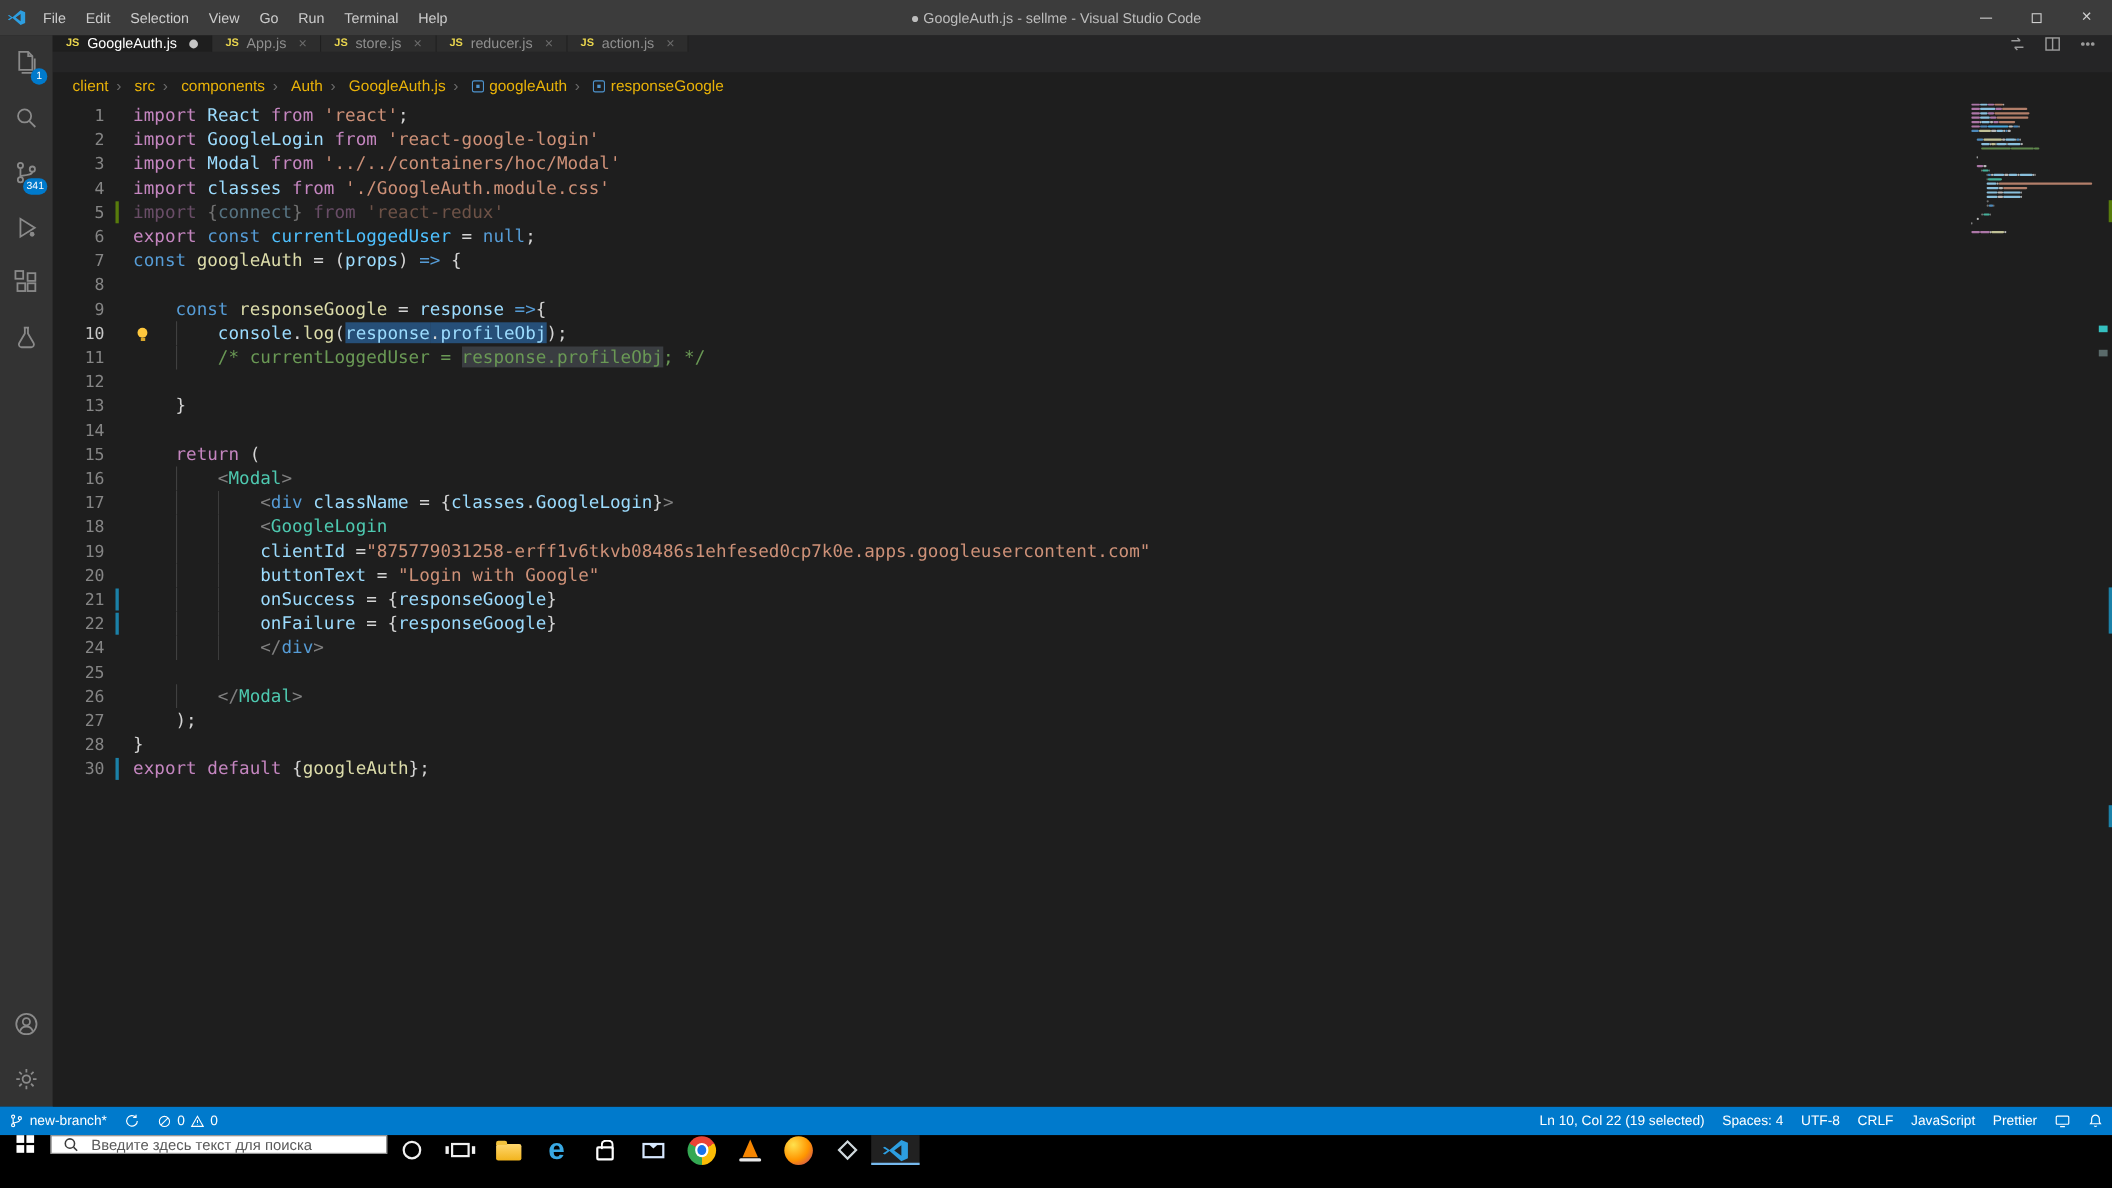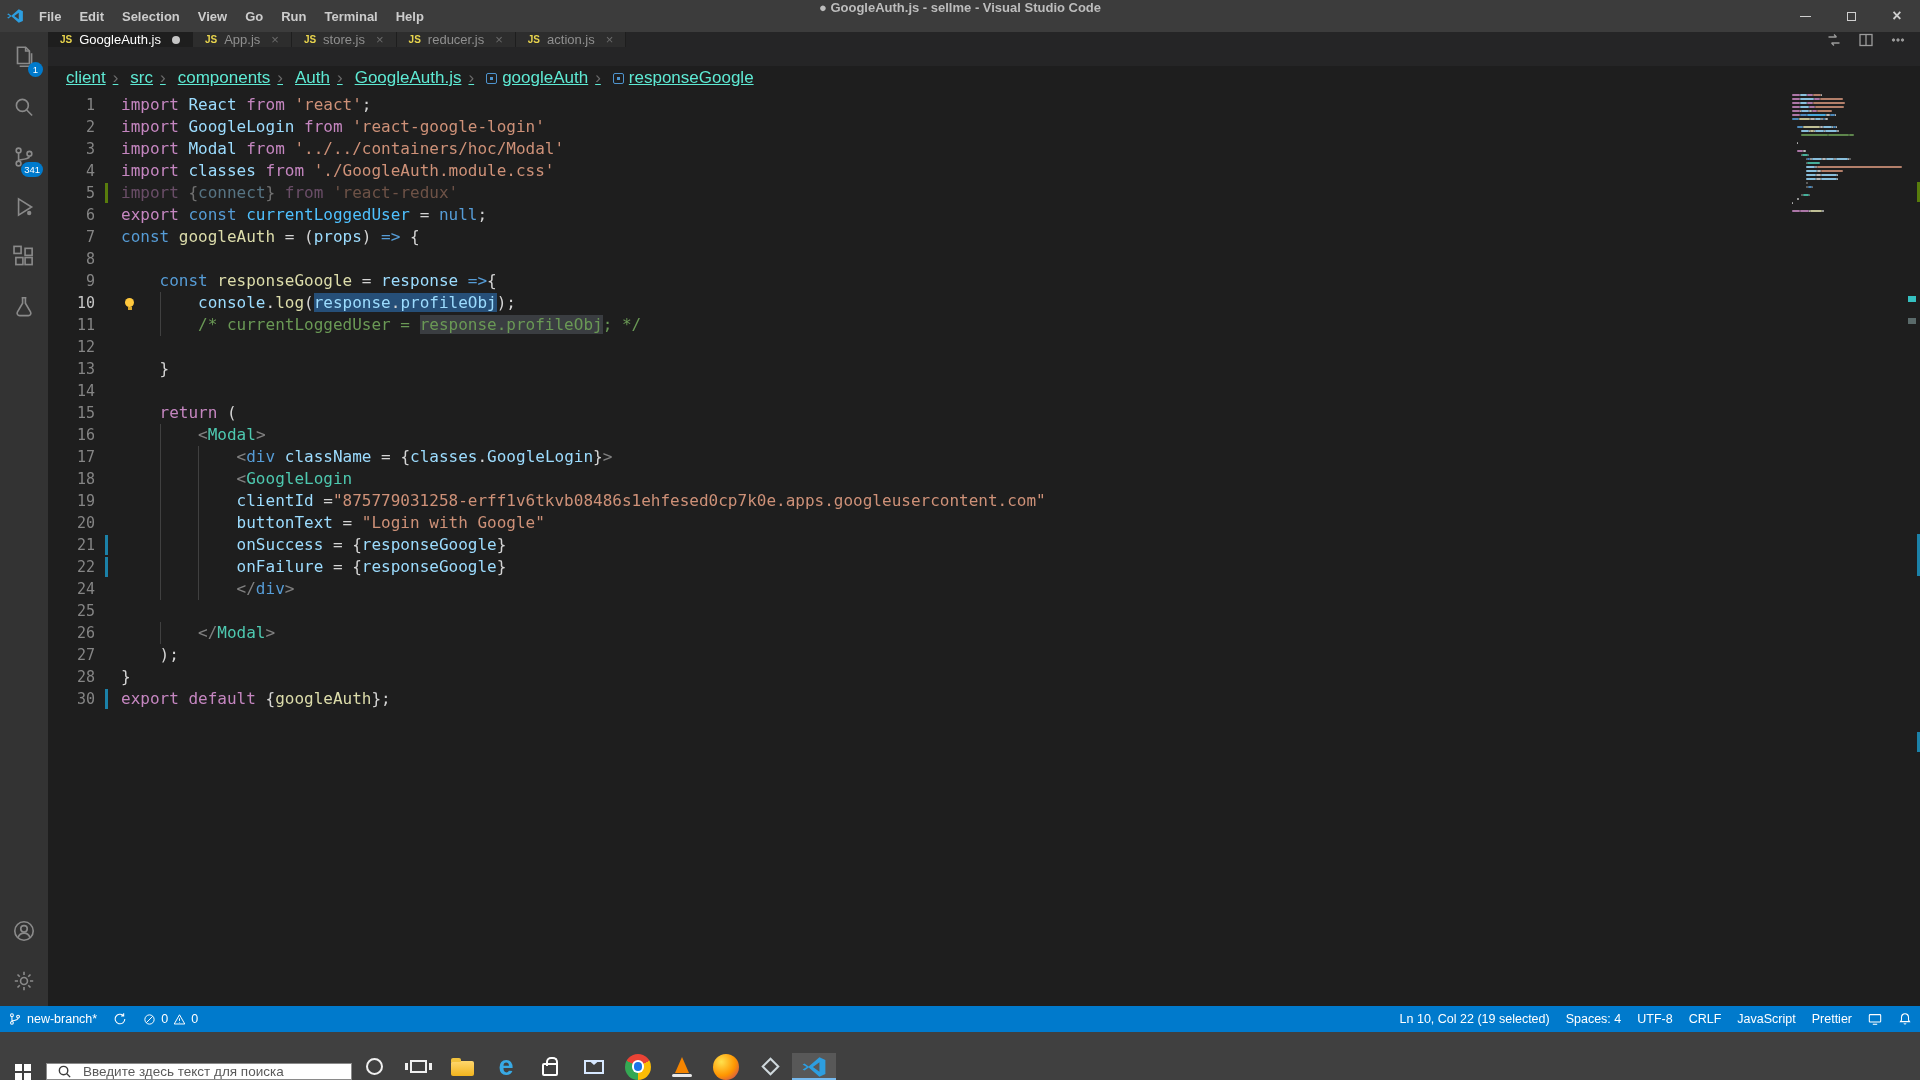--- a/index.html
+++ b/index.html
@@ -1,21 +1,21 @@
 <!DOCTYPE html>
 <html style="--tk-k: #c586c0; --tk-b: #569cd6; --tk-v: #9cdcfe; --tk-V: #4fc1ff; --tk-s: #ce9178; --tk-f: #dcdcaa; --tk-c: #6a9955; --tk-t: #4ec9b0; --tk-p: #d4d4d4; --tk-a: #808080; --c-accent: #007acc; --c-selection: #264f78; --c-match: #3a3d41; --c-gut_mod: #1b81a8; --c-gut_add: #587c0c;"><head>
 <meta charset="utf-8">
 <style>
   * { margin:0; padding:0; box-sizing:border-box; }
   html,body { width:1920px; height:1080px; overflow:hidden; background:#1e1e1e;
     font-family:"Liberation Sans","DejaVu Sans",sans-serif; }
   .window { width:1920px; height:1080px; display:flex; flex-direction:column; }
 
   
-  .titlebar { height:32px; background:#3c3c3c; display:flex; position:relative; flex:0 0 32px;font-weight:bold; }
+  .titlebar { height:32px; background:#3c3c3c; display:flex; align-items:center; position:relative; flex:0 0 32px; }
   .app-logo { width:30px; display:flex; justify-content:center; align-items:center; }
   .menus { display:flex; height:100%; align-items:center; }
   .menu-item { padding:0 9px; font-size:13px; color:#cccccc; height:100%; display:flex; align-items:center; cursor:default; }
   .win-title { position:absolute; left:50%; transform:translateX(-50%); color:#bdbdbd; font-size:13px; white-space:nowrap; }
   .win-controls { margin-left:auto; display:flex; height:100%; }
   .wc { width:46px; height:100%; display:flex; align-items:center; justify-content:center; }
   .wc-min i { display:block; width:11px; height:1px; background:#cfcfcf; }
   .wc-max i { display:block; width:9px; height:9px; border:1px solid #cfcfcf; }
   .wc-close i { color:#cfcfcf; font-style:normal; font-size:16px; line-height:1; }
   .wc-close i::before { content:'×'; }
@@ -42,21 +42,21 @@
   .js-badge { color:#e8d44d; font-weight:bold; font-size:10px; letter-spacing:0; }
   .tab-dot { width:8px; height:8px; border-radius:50%; background:#c5c5c5; margin-left:4px; }
   .tab-close { color:#6b6b6b; font-size:13px; margin-left:4px; }
   .tab-close::before { content:'×'; }
   .tab-actions { margin-left:auto; display:flex; align-items:center; gap:16px; padding-right:14px; }
   .ta-icon { display:flex; }
   .ta-icon svg { stroke:#9b9b9b; }
 
   
   .breadcrumb { height:24px; display:flex; align-items:center; padding-left:18px; flex:0 0 24px; background:#1e1e1e; }
-  .crumb { display:inline-flex; align-items:center; gap:5px; color:#5eead4; font-size:17px;text-decoration:underline; }
+  .crumb { display:inline-flex; align-items:center; gap:5px; color:#eab308; font-size:14px; }
   .crumb + .crumb::before { content:'›'; color:#6b6b6b; margin:0 7px; }
   .sym-icon { width:11px; height:11px; border:1px solid #4e94ce; border-radius:2px; display:inline-block; position:relative; }
   .sym-icon::after { content:''; position:absolute; inset:3px; background:#4e94ce; }
 
   
   .editor { flex:1 1 auto; position:relative; overflow:hidden; background:#1e1e1e; }
   .code-lines { padding-top:4px; font-family:"DejaVu Sans Mono",monospace; font-size:16px; }
   .line { display:flex; height:22px; line-height:22px; }
   .lnum { flex:0 0 47px; text-align:right; color:#858585; font-size:15px; }
   .line.cur .lnum { color:#c6c6c6; }
@@ -85,21 +85,21 @@
   .ov-git { position:absolute; width:3px; right:0; }
 
   
   .statusbar { height:26px; background:var(--c-accent,#007acc); display:flex; align-items:center;
     justify-content:space-between; color:#ffffff; font-size:12.5px; flex:0 0 26px; }
   .sb-left,.sb-right { display:flex; height:100%; align-items:center; }
   .sb-item { display:flex; align-items:center; gap:5px; padding:0 8px; height:100%; white-space:nowrap; }
   .sb-item svg { stroke:#ffffff; }
 
   
-  .taskbar { height:48px; background:#404040; display:flex; align-items:flex-end; flex:0 0 48px; }
+  .taskbar { height:48px; background:#000000; display:flex; align-items:flex-start; flex:0 0 48px; }
   .tb-start { width:46px; display:flex; align-items:center; justify-content:center; }
   .winlogo { display:grid; grid-template-columns:7px 7px; grid-template-rows:7px 7px; gap:2px; }
   .winlogo i { background:#ffffff; display:block; }
   .tb-search { width:306px; position:relative; display:flex; align-items:center; background:#ffffff; border:1px solid #8a8a8a; }
   .tb-search svg { position:absolute; left:10px; stroke:#3b3b3b; }
   .tb-search input { width:100%; height:100%; border:none; outline:none; background:transparent;
     padding-left:36px; font-size:13.5px; color:#444; font-family:"Liberation Sans",sans-serif; }
   .tb-search input::placeholder { color:#5a5a5a; }
   .tb-apps { display:flex; align-items:stretch; }
   .tb-app { width:44px; display:flex; align-items:center; justify-content:center; position:relative; }

